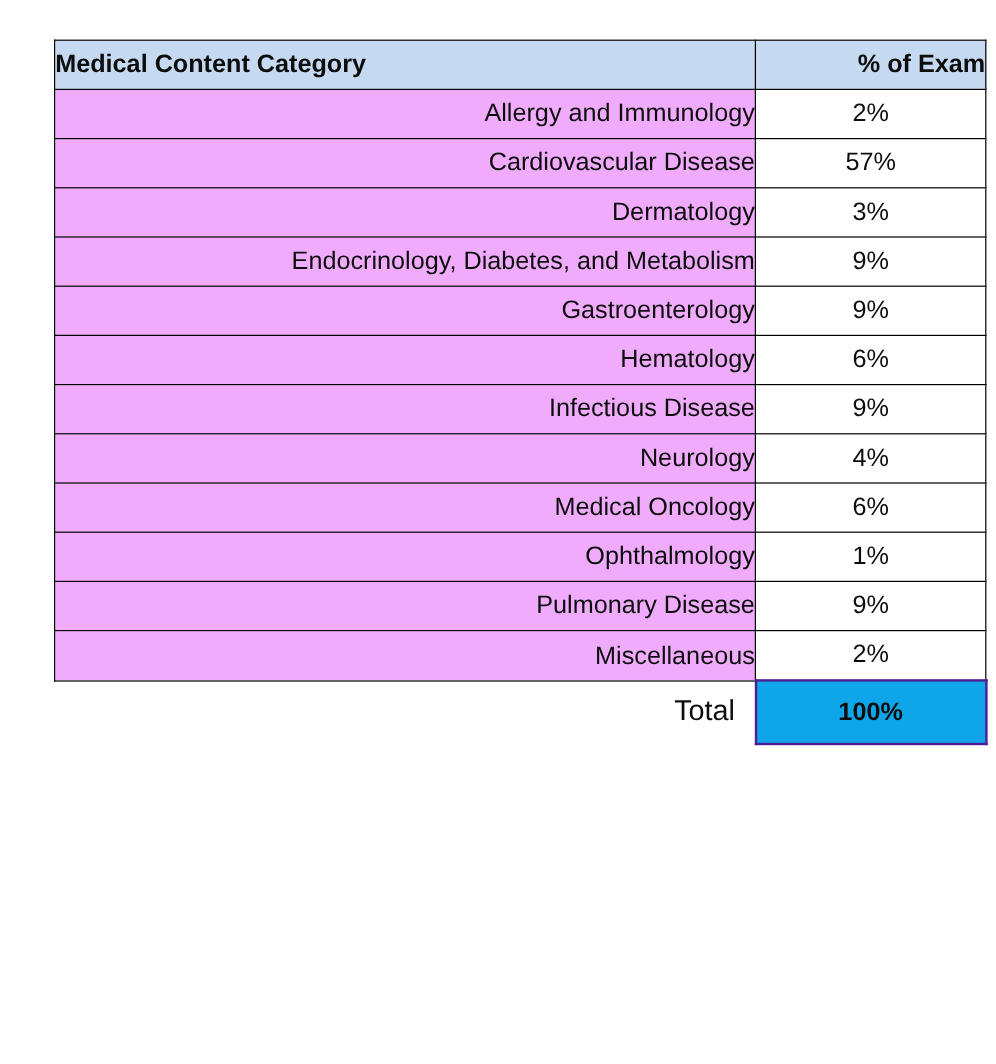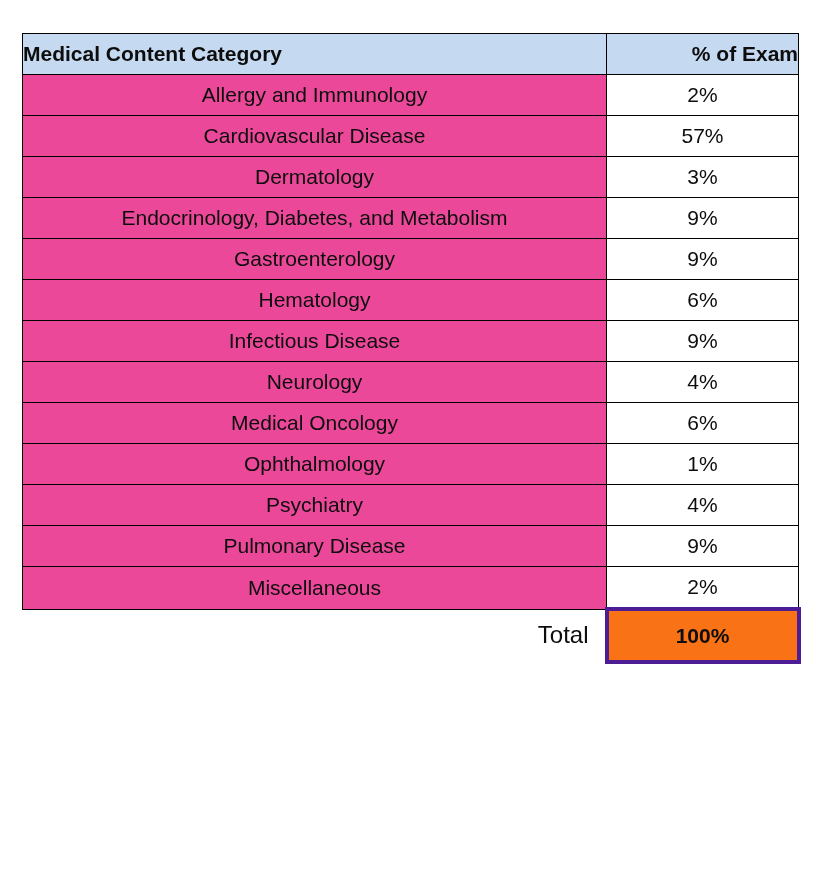--- a/index.html
+++ b/index.html
@@ -15,21 +15,21 @@
     overflow: hidden;
   }
   .page {
     width: 830px;
     height: 887px;
     position: relative;
     background: #ffffff;
   }
   .table-wrap {
     position: absolute;
-    left: 22px;
+    left: 45px;
     top: 33px;
     width: 776px;
   }
   table.exam-table {
     border-collapse: collapse;
     width: 776px;
     table-layout: fixed;
   }
   table.exam-table col.cat-col { width: 584px; }
   table.exam-table col.pct-col { width: 192px; }
@@ -50,42 +50,42 @@
   }
   th.head-cat {
     text-align: left;
     padding: 9px 0 9px 14px;
   }
   th.head-pct {
     text-align: right;
     padding: 9px 0;
   }
   td.cat {
-    text-align: center;
+    text-align: right;
     padding: 6px 0 6px 14px;
-    background: #ec4899;
+    background: #f0abfc;
   }
   td.pct {
     text-align: center;
     padding: 6px 0;
     background: #ffffff;
   }
   tr.total-row td.total-label {
     text-align: right;
     padding: 6px 16px 6px 0;
     border: none;
     background: #ffffff;
     font-size: 24px;
   }
   tr.total-row td.total-value {
     text-align: center;
     font-weight: bold;
-    border: 4px solid #4c1d95;
+    border: 2px solid #4c1d95;
     font-size: 21px;
-    background: #f97316;
+    background: #0ea5e9;
   }
 </style>
 </head>
 <body>
 
 <div class="page">
   <div class="table-wrap">
     <table class="exam-table">
       <colgroup>
         <col class="cat-col">
@@ -132,24 +132,20 @@
         </tr>
         <tr>
           <td class="cat">Medical Oncology</td>
           <td class="pct">6%</td>
         </tr>
         <tr>
           <td class="cat">Ophthalmology</td>
           <td class="pct">1%</td>
         </tr>
         <tr>
-          <td class="cat">Psychiatry</td>
-          <td class="pct">4%</td>
-        </tr>
-        <tr>
           <td class="cat">Pulmonary Disease</td>
           <td class="pct">9%</td>
         </tr>
         <tr>
           <td class="cat">Miscellaneous</td>
           <td class="pct">2%</td>
         </tr>
         <tr class="total-row">
           <td class="total-label">Total</td>
           <td class="total-value">100%</td>

